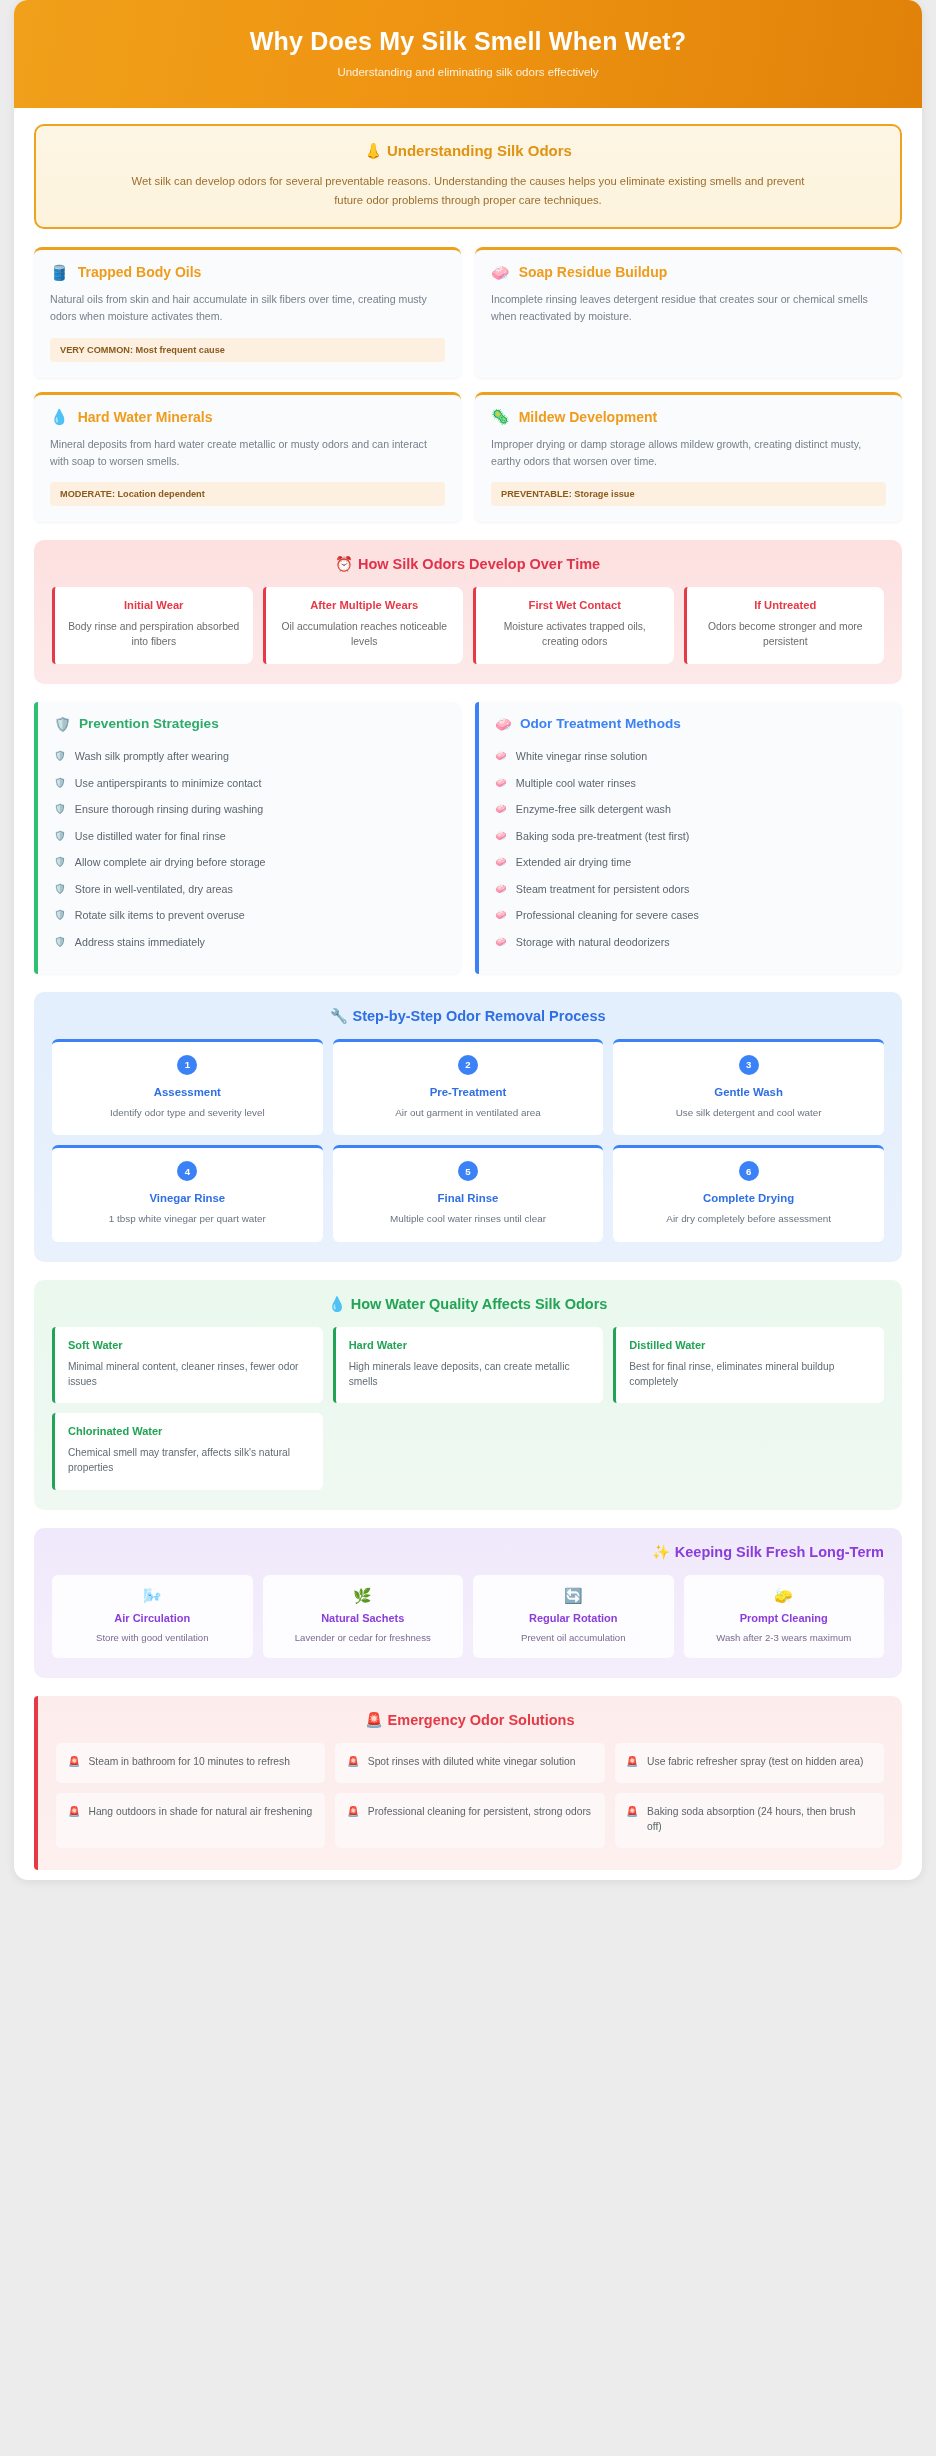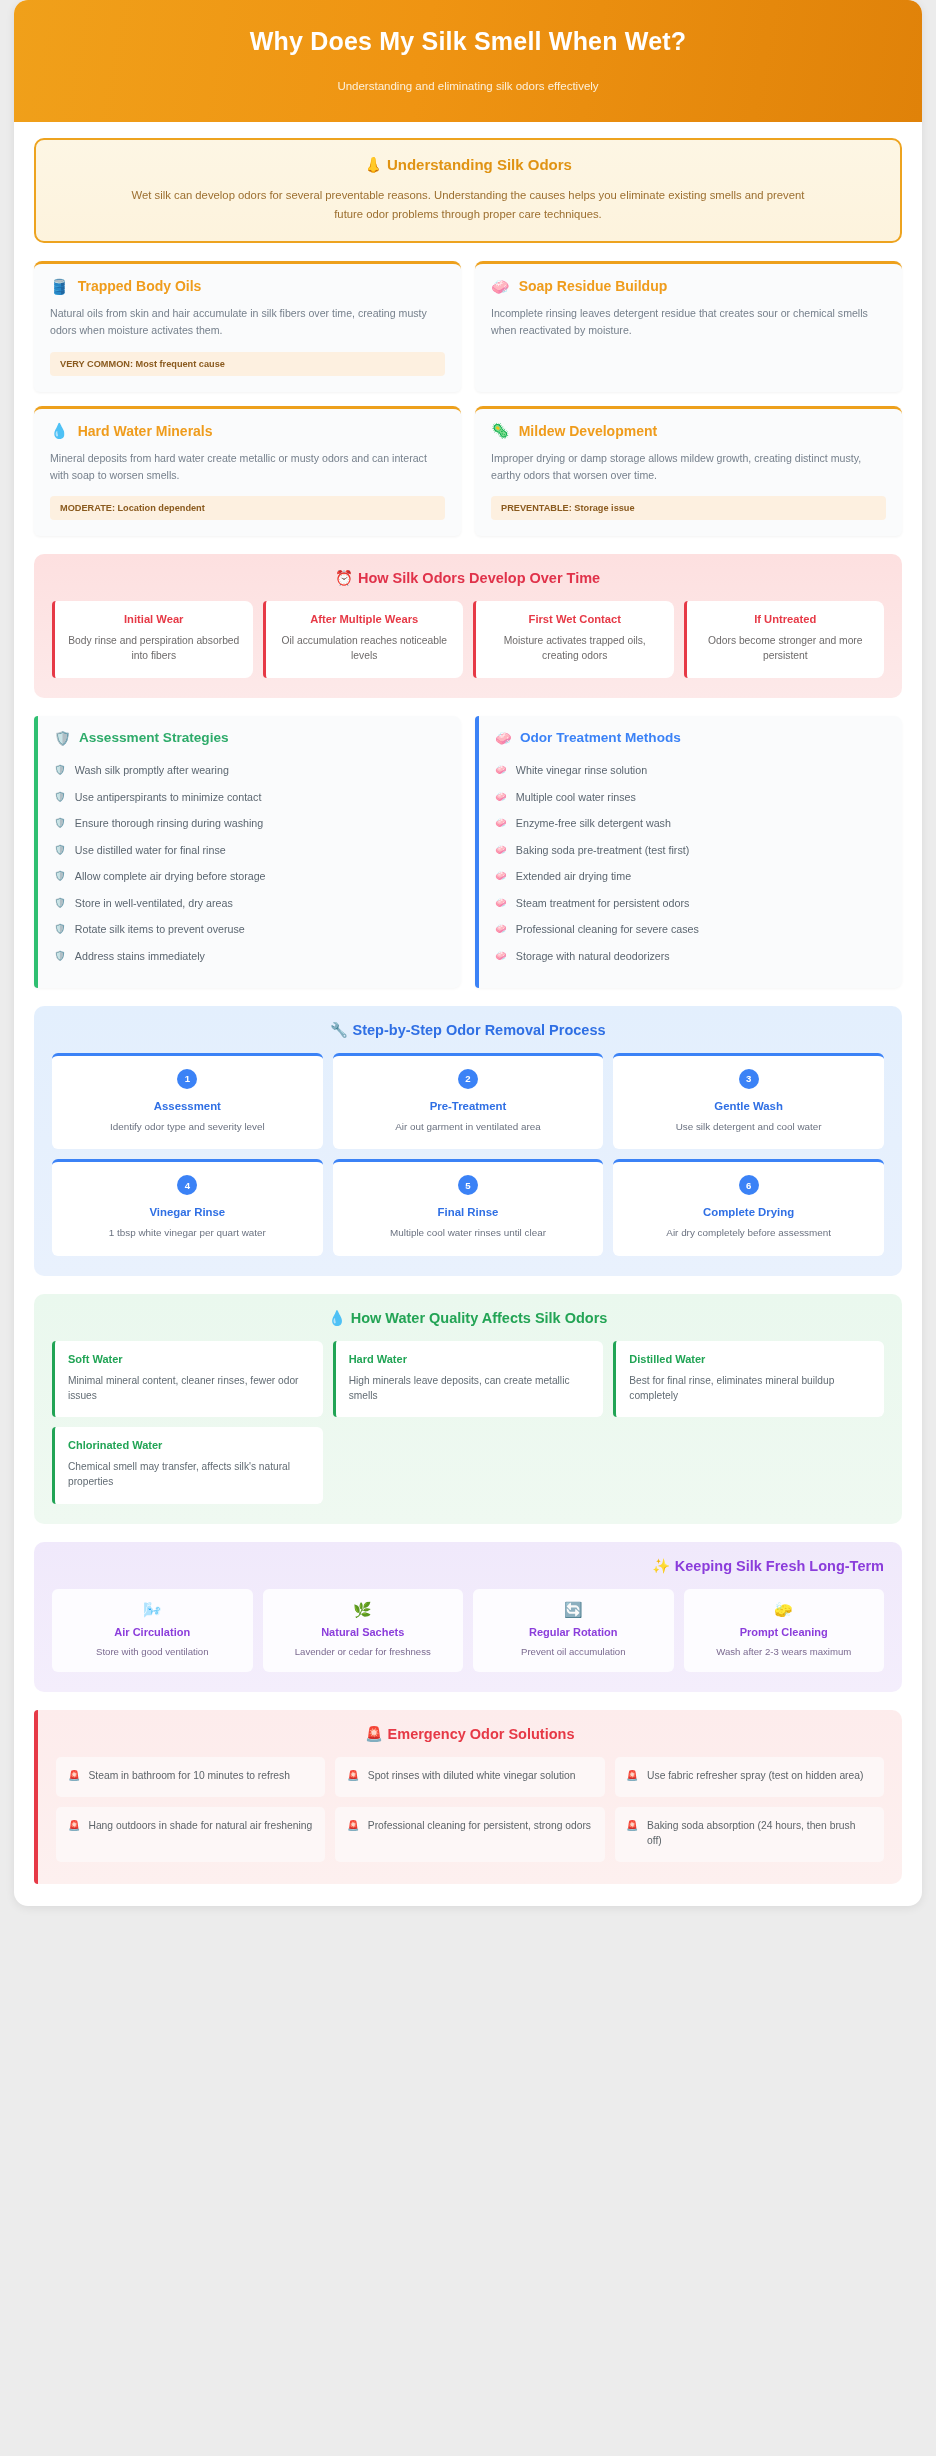--- a/index.html
+++ b/index.html
@@ -16,39 +16,39 @@
     background: #ececec;
     padding: 0 0 14px 0;
   }
 
   .sheet {
     margin: 0 14px;
     background: #ffffff;
     border-radius: 14px;
     box-shadow: 0 2px 10px rgba(0,0,0,0.08);
     overflow: hidden;
-    padding-bottom: 22px;
+    padding-bottom: 10px;
   }
 
   
   .hero {
     background: linear-gradient(100deg, #f0a01a 0%, #ef9412 45%, #e08209 100%);
     padding: 26px 30px 30px;
     text-align: center;
     border-radius: 12px 12px 0 0;
   }
   .hero h1 {
     color: #ffffff;
     font-size: 25px;
     font-weight: bold;
     letter-spacing: .2px;
     line-height: 1.2;
   }
   .hero .sub {
-    margin-top: 24px;
+    margin-top: 10px;
     color: #fdf0da;
     font-size: 11.5px;
     font-weight: normal;
   }
 
   .body-pad { padding: 16px 20px 0 20px; }
 
   
   .intro {
     border: 2px solid #eda31f;
@@ -293,21 +293,21 @@
             <div class="ttl">If Untreated</div>
             <div class="txt">Odors become stronger and more persistent</div>
           </div>
         </div>
       </div>
 
       <div class="two-col">
         <div class="lcard green">
           <h3>
               <span>🛡️</span> 
-              <span>Assessment Strategies</span>
+              <span>Prevention Strategies</span>
             </h3>
           <ul>
             <li>
                 <span class="bi">🛡️</span>
                 <span>Wash silk promptly after wearing</span>
               </li>
             <li>
                 <span class="bi">🛡️</span>
                 <span>Use antiperspirants to minimize contact</span>
               </li>

